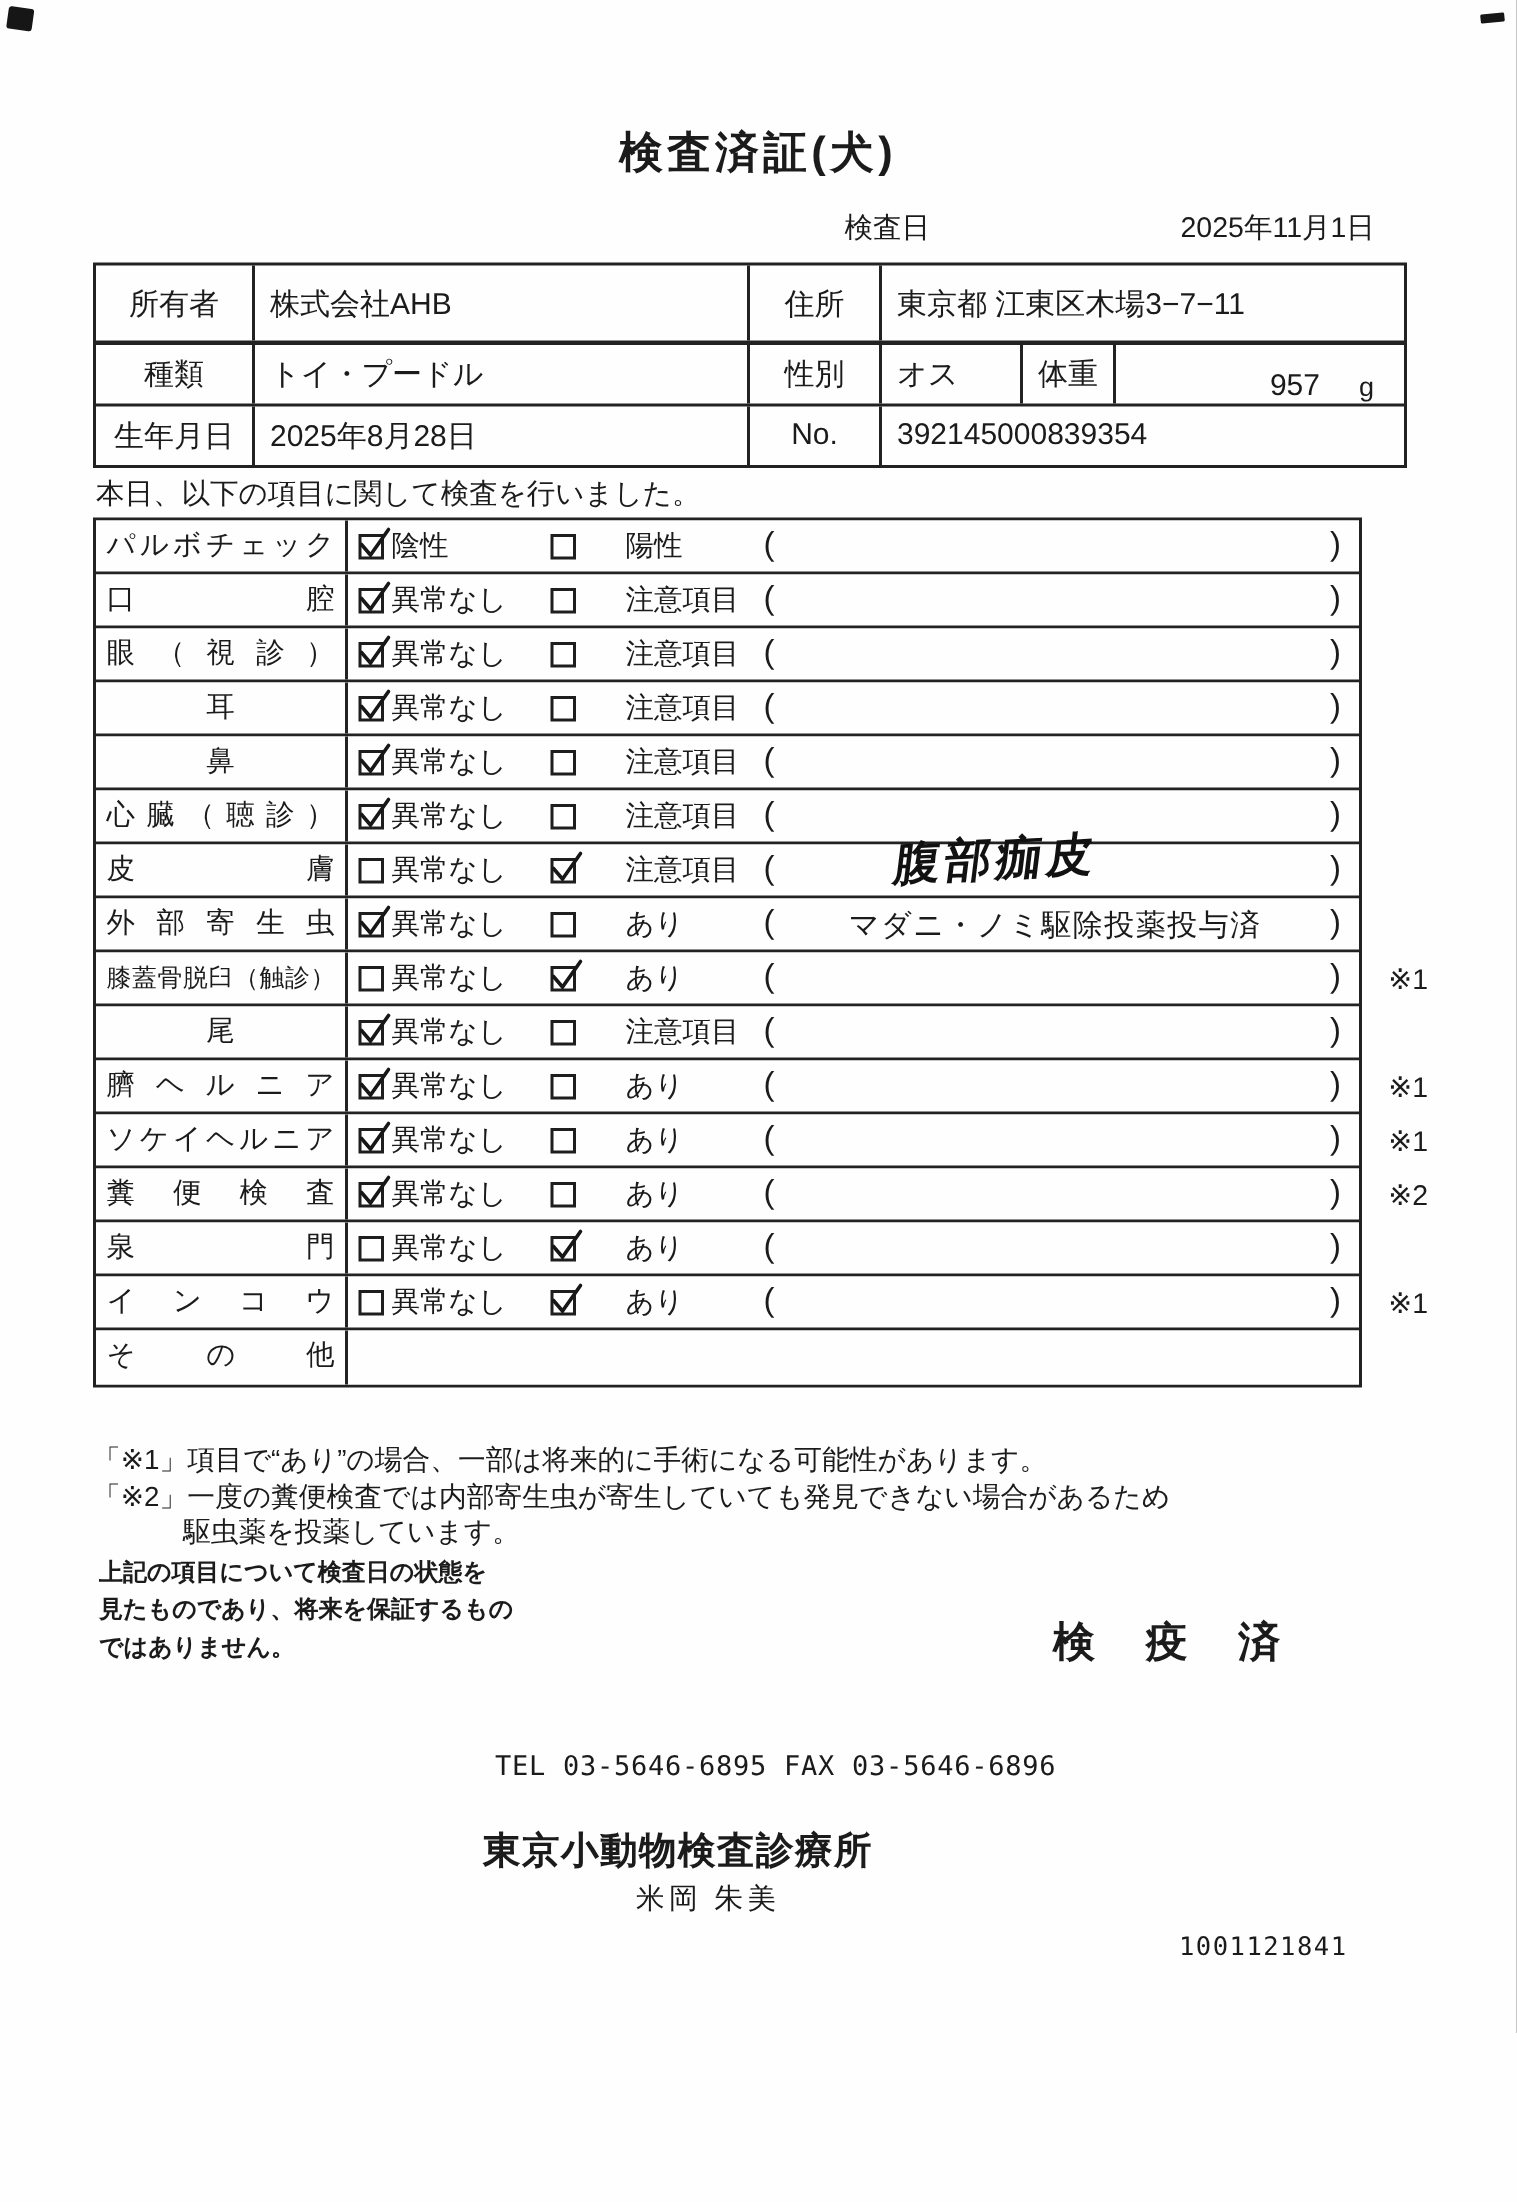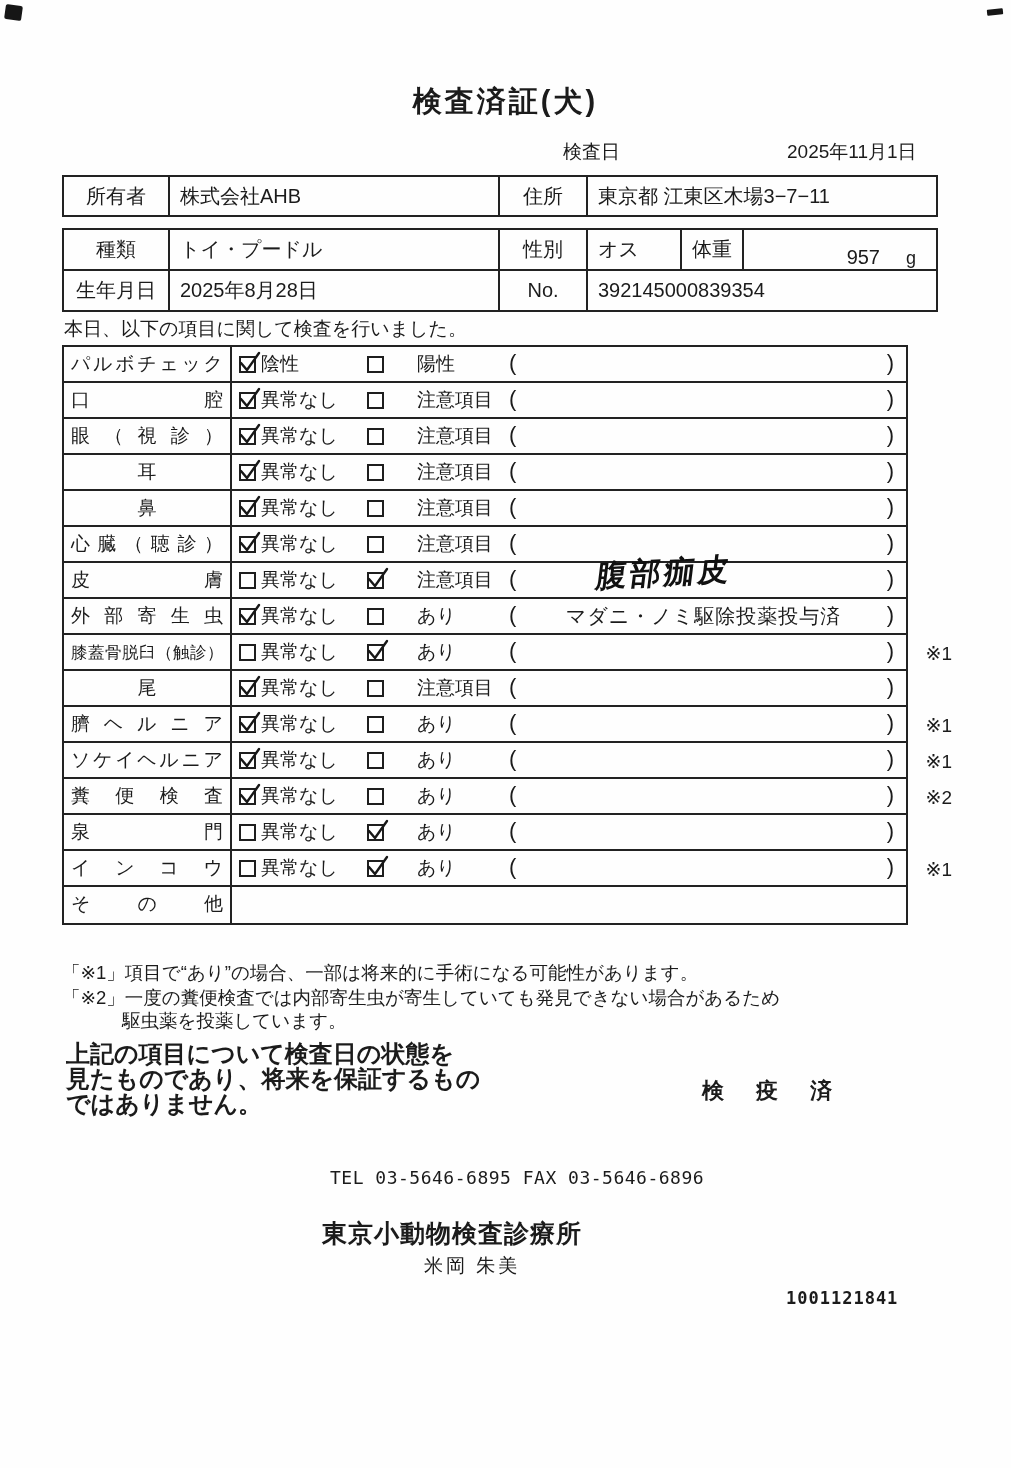--- a/index.html
+++ b/index.html
@@ -21,21 +21,21 @@
   .date-label { top:139px; left:563px; font-size:19px; font-weight:500; }
   .date-value { top:139px; left:787px; font-size:19px; font-weight:500; }
 
   .box { border:2px solid #222; display:flex; background:#fefefe; }
   .cell { display:flex; align-items:center; font-size:20px; }
   .cell.hdr { justify-content:center; font-weight:500; }
   .cell.val { padding-left:10px; }
   .bR { border-right:2px solid #222; }
   .bB { border-bottom:2px solid #222; }
 
-  .owner-table { left:62px; top:175px; width:876px; height:42px; }
+  .owner-table { left:62px; top:175px; width:876px; height:54px; }
   .w1 { width:106px; flex:none; }
   .w2 { width:330px; flex:none; }
   .w3 { width:88px; flex:none; }
   .wrest { flex:1; }
   .w4 { width:94px; flex:none; }
   .w5 { width:62px; flex:none; }
 
   .info-table { left:62px; top:228px; width:876px; height:84px; flex-direction:column; }
   .info-row { display:flex; flex:1; }
   .weight-cell { flex:1; display:flex; align-items:flex-end; font-size:20px;padding-left:45px; }
@@ -69,34 +69,34 @@
     letter-spacing:3px; white-space:nowrap; transform:rotate(-3deg) skewX(-10deg);
     color:#111;
   }
   .mark { position:absolute; right:-46px; top:7px; font-size:19px; font-weight:500; }
 
   .fn { font-size:18.5px; font-weight:500; }
   .fn1 { left:62px; top:960px; }
   .fn2 { left:62px; top:985px; }
   .fn3 { left:122px; top:1008px; }
 
-  .dc { left:66px; font-size:24px; font-weight:700; }
+  .dc { left:66px; font-size:16px; font-weight:700; }
   .dc1 { top:1038px; }
   .dc2 { top:1063px; }
   .dc3 { top:1088px; }
 
-  .stamp { left:702px; top:1076px; font-size:22px; font-weight:600; letter-spacing:13px; }
+  .stamp { left:702px; top:1076px; font-size:28px; font-weight:600; letter-spacing:13px; }
 
   .postal { left:318px; top:1124px; font-size:19px; }
   .postal .pz { font-family:"DejaVu Sans Mono","Liberation Mono",monospace; }
   .postal .addr { margin-left:34px; font-weight:500; }
   .telline { left:330px; top:1167px; font-size:18px; letter-spacing:0.5px; }
   .clinic-name { left:322px; top:1217px; font-size:25px; font-weight:600; letter-spacing:1px; }
   .clinic-person { left:424px; top:1253px; font-size:19px; letter-spacing:3px; font-weight:500; }
-  .doc-code { left:786px; top:1288px; font-size:17px; letter-spacing:1px;font-weight:bold; }
+  .doc-code { left:786px; top:1288px; font-size:17px; letter-spacing:1px; }
 </style>
 </head>
 <body>
 
 <div class="page">
 
   <div class="abs scan-tl"></div>
   <div class="abs scan-tr"></div>
 
   <h1 class="abs title">検査済証(犬)</h1>

